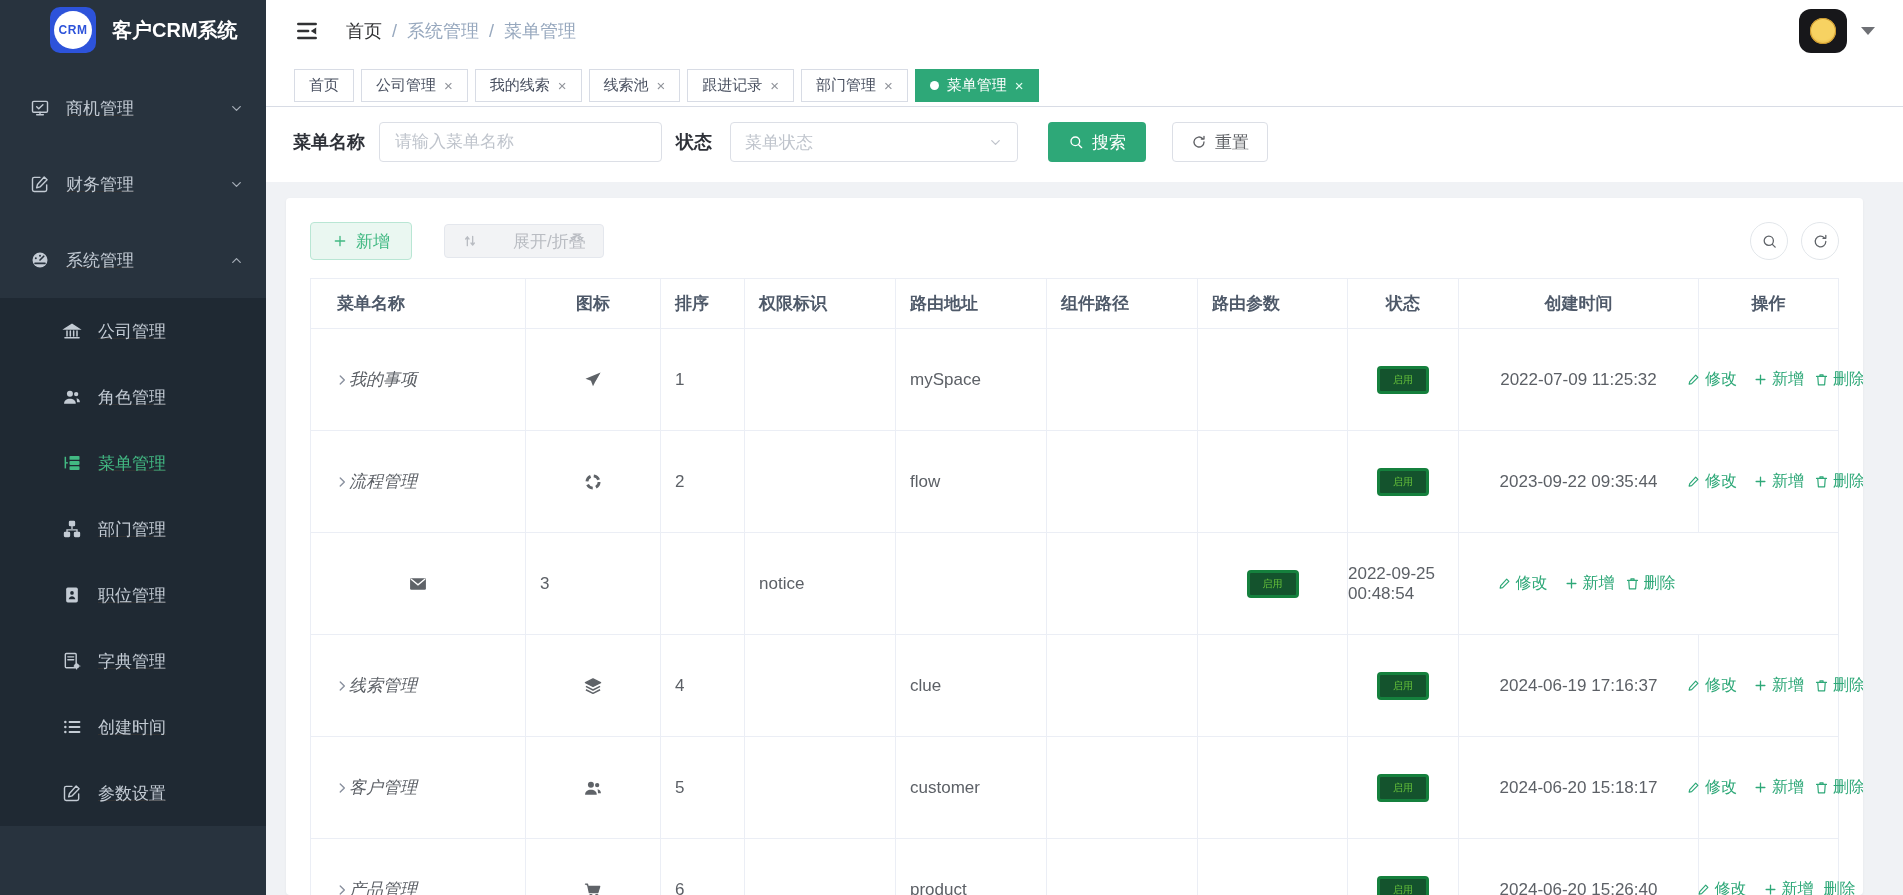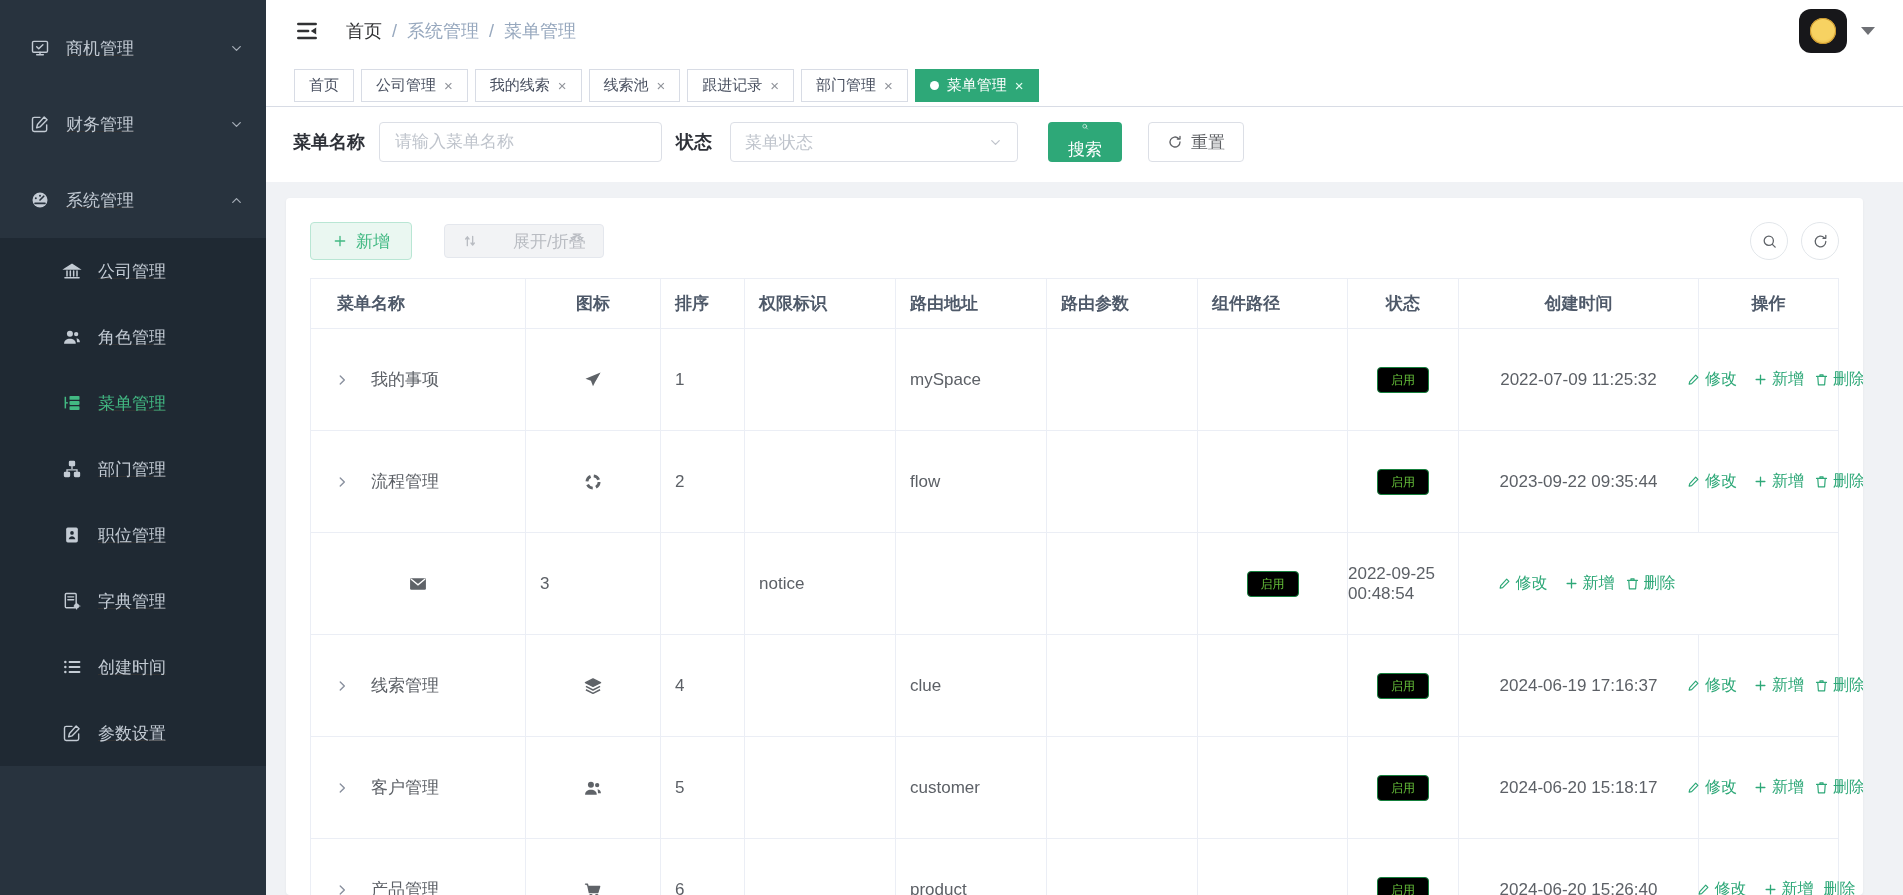--- a/index.html
+++ b/index.html
@@ -45,21 +45,21 @@
   .tab-dot { width:9px; height:9px; border-radius:50%; background:#fff; }
 
   .filterbar { background:#fff; padding:15px 0 20px 27px; display:flex; align-items:center; gap:14px; }
   .f-label { font-size:18px; font-weight:bold; color:#2e3138; }
   .f-input { width:283px; height:40px; border:1px solid #dcdfe6; border-radius:4px; padding:0 15px; font-size:17px; color:#606266; outline:none; font-family:inherit; }
   .f-input::placeholder { color:#bfc4cc; }
   .f-select { width:288px; height:40px; border:1px solid #dcdfe6; border-radius:4px; padding:0 14px; display:flex; align-items:center; justify-content:space-between; color:#bfc4cc; font-size:17px; cursor:pointer; margin-left:4px; }
   .f-select svg { width:15px; height:15px; color:#c0c4cc; }
   .btn { height:40px; border-radius:4px; display:inline-flex; align-items:center; justify-content:center; gap:8px; font-size:17px; cursor:pointer; border:1px solid transparent; font-family:inherit; }
   .btn svg { width:16px; height:16px; }
-  .btn-search { background:var(--accent); color:#fff; padding:0 19px; margin-left:16px;flex-direction:column; }
+  .btn-search { background:var(--accent); color:#fff; padding:0 19px; margin-left:16px; }
   .btn-reset { background:#fff; color:#606266; border-color:#dcdfe6; padding:0 18px; margin-left:12px; }
 
   .content { flex:1; background:#f0f2f5; padding:16px 40px 0 20px; min-height:0; }
   .card { background:#fff; border-radius:4px; box-shadow:0 1px 3px rgba(0,0,0,.05); height:697px; padding:24px 24px 0; overflow:hidden; }
   .toolbar { display:flex; align-items:center; margin-bottom:18px; }
   .btn-add { background:#eaf7f1; color:#42b983; border-color:#b9e6d4; padding:0 21px; height:38px; }
   .btn-expand { background:#f2f3f5; color:#b9bcc2; border-color:#e4e7ed; padding:0 17px; height:34px; margin-left:32px; cursor:not-allowed;gap:35px; }
   .toolbar-right { margin-left:auto; display:flex; gap:13px; }
   .circle-btn { width:38px; height:38px; border-radius:50%; border:1px solid #e2e6ea; background:#fff; display:flex; align-items:center; justify-content:center; color:#5f6368; cursor:pointer; }
   .circle-btn svg { width:17px; height:17px; }
@@ -68,38 +68,44 @@
   .table { border:1px solid #ebeef5; font-size:17px; --cols:215px 135px 84px 151px 151px 151px 150px 111px 240px 1fr; }
   .thead, .tr { display:grid; grid-template-columns:var(--cols); }
   .th, .td { border-right:1px solid #ebeef5; display:flex; align-items:center; min-width:0; }
   .th:last-child, .td:last-child { border-right:none; }
   .thead { height:50px; border-bottom:1px solid #ebeef5; }
   .th { font-weight:bold; color:#4e5969; padding-left:14px; }
   .th.c-center { justify-content:center; padding-left:0; }
   .th.first { padding-left:26px; }
   .tr { height:102px; border-bottom:1px solid #ebeef5; color:#5c6066; }
   .td { padding-left:14px; }
-  .td.first { padding-left:24px; gap:22px; }
+  .td.first { padding-left:24px; gap:0;font-style:italic; }
   .td.c-center { justify-content:center; padding-left:0; }
   .tree-arrow { width:14px; height:14px; color:#8a919f; flex:0 0 14px; cursor:pointer; }
   .row-icon { display:none; width:20px; height:20px; color:#5f6368; }
   .row-icon.show { display:inline-flex; }
-  .badge { background:#000000; border:1px solid #15803d; color:#67c23a; font-size:12px; padding:6px 13px; border-radius:4px; line-height:1; }
+  .badge { background:#14532d; border:3px solid #15803d; color:#67c23a; font-size:10px; padding:6px 13px; border-radius:4px; line-height:1; }
   .ops { flex-direction:row; justify-content:center; gap:10px; }
   .ops-line { display:flex; gap:16px; justify-content:center; }
   .op { color:var(--accent); display:inline-flex; align-items:center; gap:4px; cursor:pointer; font-size:16px; white-space:nowrap; }
   .op svg { width:15px; height:15px; }
   :root { --accent:#2ea878; }
 </style>
 </head>
 <body>
 
 <div class="app">
 
   <aside class="sidebar">
+    <div class="logo-row">
+      <span class="logo-badge">
+        <span class="logo-circle">CRM</span>
+      </span>
+      <span class="logo-title">客户CRM系统</span>
+    </div>
     <nav class="nav">
 
       <div class="menu-item">
         <svg class="mi" viewBox="0 0 24 24" fill="none" stroke="currentColor" stroke-width="1.7" stroke-linecap="round" stroke-linejoin="round">
             <rect x="3" y="4" width="18" height="13" rx="1.5"></rect>
             <path d="M8 10.5l2.5 2.5 5-5"></path>
             <path d="M12 17v3M8 20h8"></path>
           </svg>
         <span class="mi-label">商机管理</span>
         <svg class="arrow" viewBox="0 0 24 24" fill="none" stroke="currentColor" stroke-width="2" stroke-linecap="round" stroke-linejoin="round">
@@ -316,22 +322,22 @@
           </div>
         </div>
 
         <div class="table">
           <div class="thead">
             <div class="th first">菜单名称</div>
             <div class="th c-center">图标</div>
             <div class="th">排序</div>
             <div class="th">权限标识</div>
             <div class="th">路由地址</div>
+            <div class="th">组件路径</div>
             <div class="th">路由参数</div>
-            <div class="th">组件路径</div>
             <div class="th c-center">状态</div>
             <div class="th c-center">创建时间</div>
             <div class="th c-center">操作</div>
           </div>
           <div id="tbody">
   <div class="tr">
     <div class="td first">
       <svg class="tree-arrow" viewBox="0 0 24 24" fill="none" stroke="currentColor" stroke-width="2.4" stroke-linecap="round" stroke-linejoin="round">
                     <polyline points="9 5 16 12 9 19"></polyline>
                   </svg>

